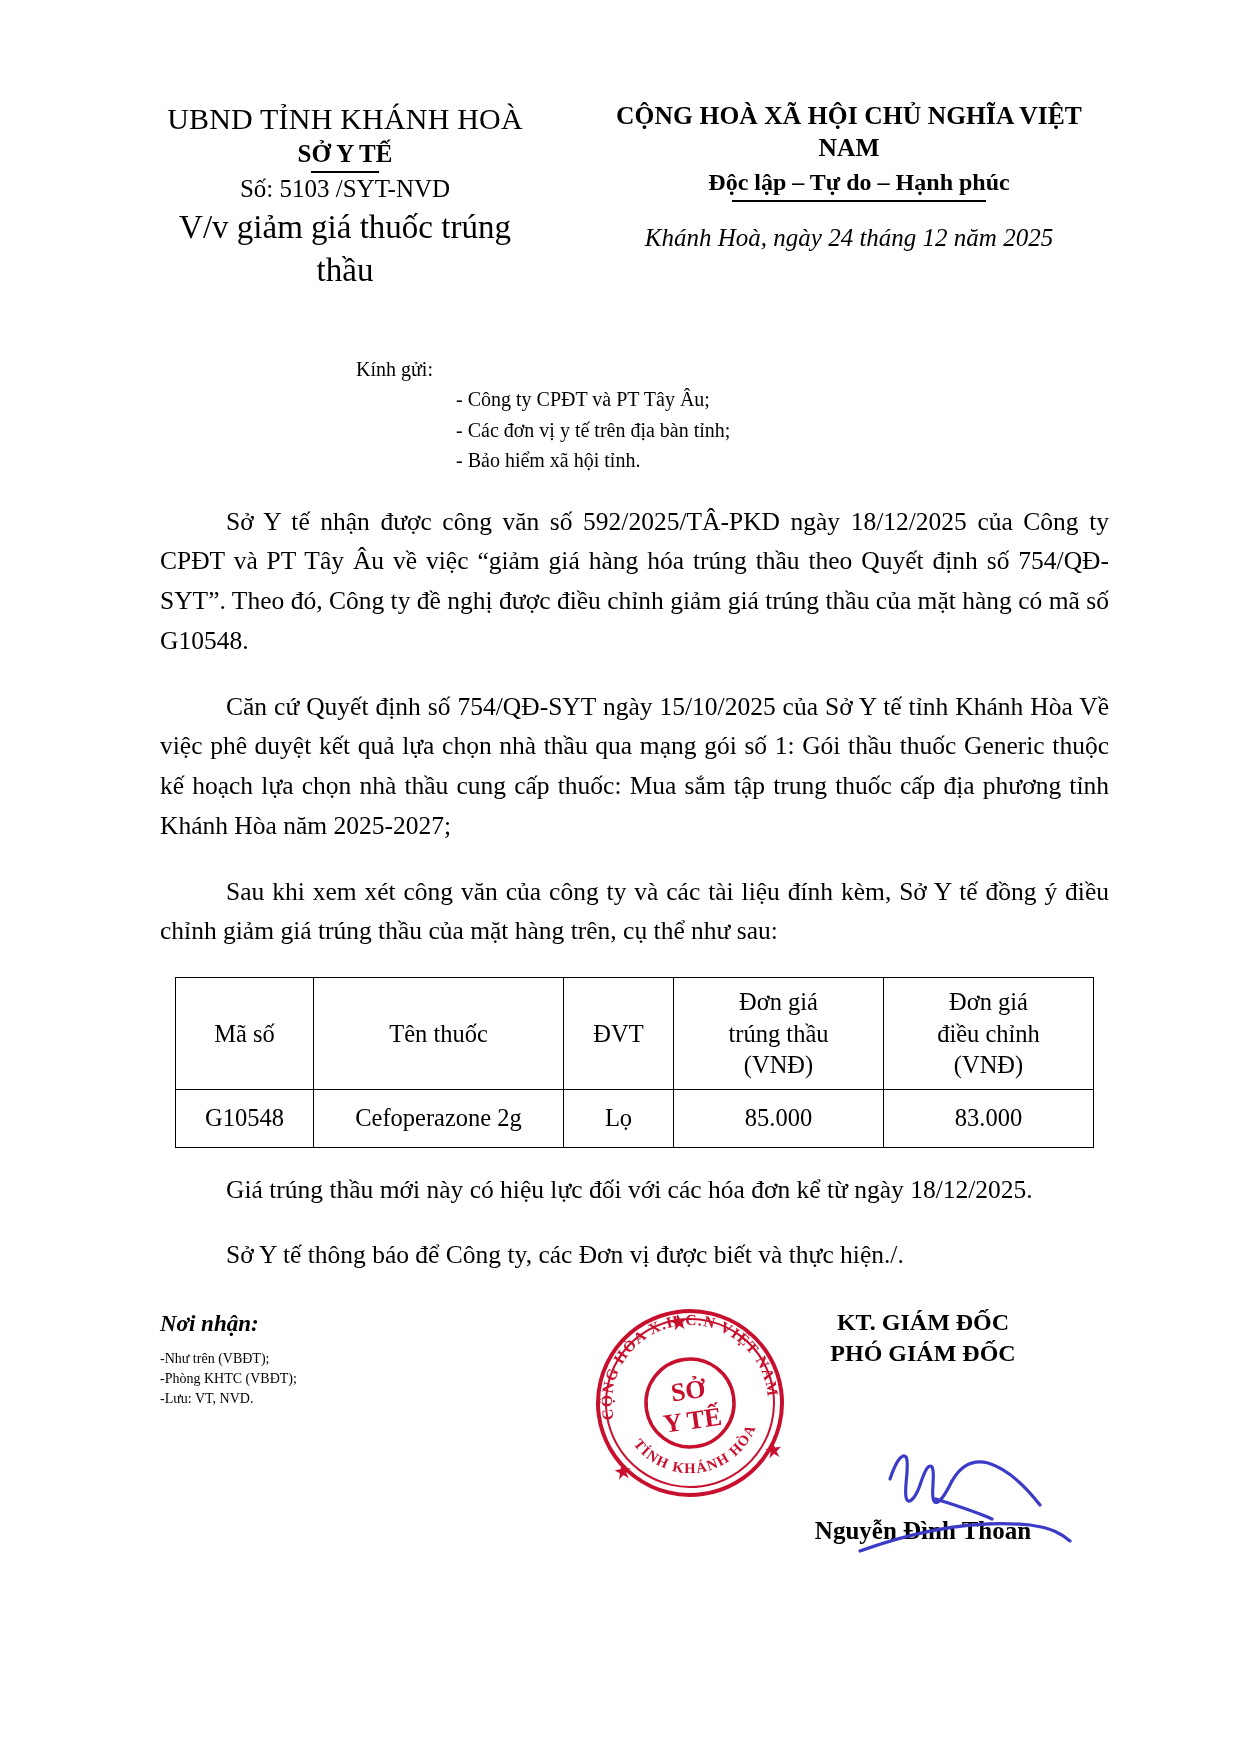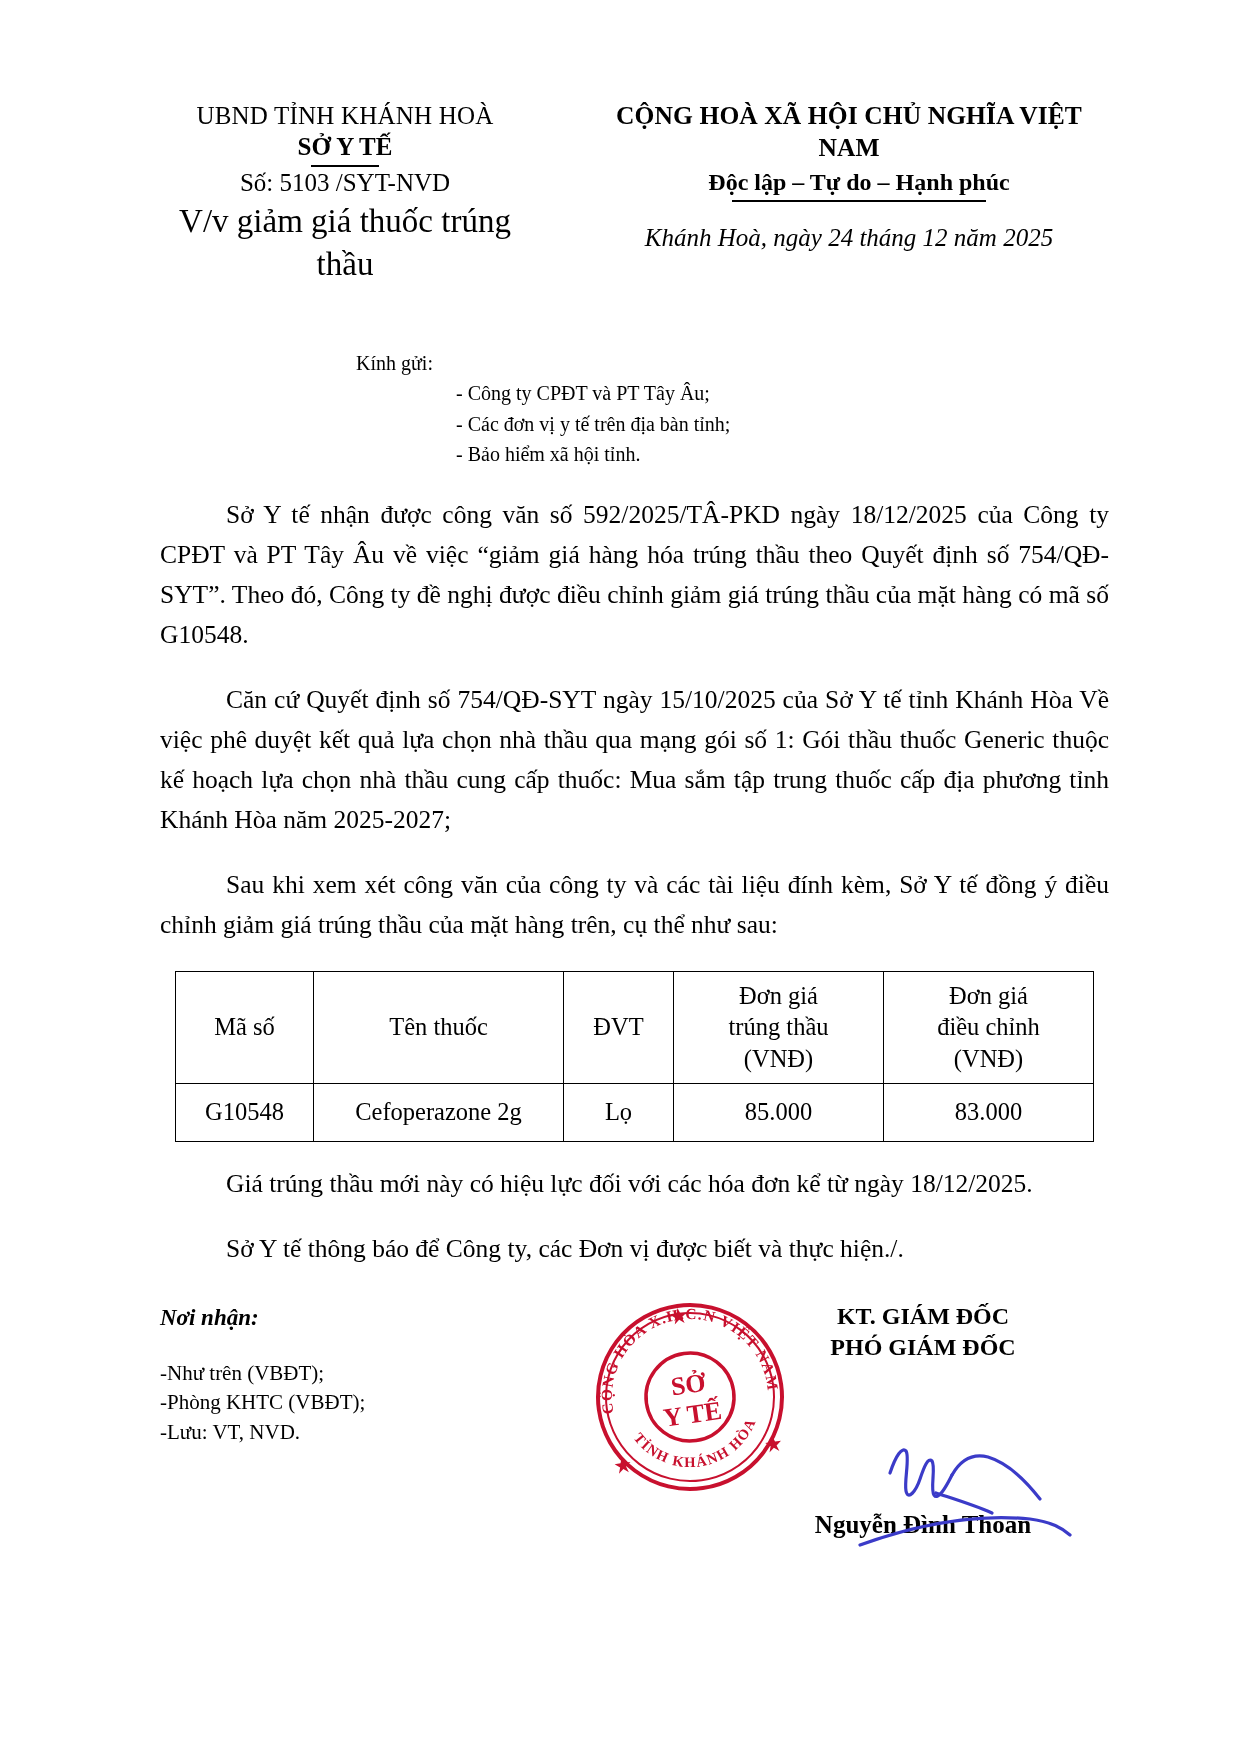--- a/index.html
+++ b/index.html
@@ -24,21 +24,21 @@
   
   .header {
     display: flex;
     align-items: flex-start;
     justify-content: space-between;
   }
   .header-left { width: 370px; text-align: center; padding-top: 4px; }
   .header-right { width: 520px; text-align: center; padding-top: 4px; }
 
   .org-name {
-    font-size: 25px;
+    font-size: 30px;
     letter-spacing: 0.2px;
     line-height: 1.25;
   }
   .org-dept {
     font-size: 25px;
     font-weight: bold;
     line-height: 1.25;
     position: relative;
     display: inline-block;
   }
@@ -148,22 +148,22 @@
     margin-top: 36px;
     position: relative;
     min-height: 300px;
   }
   .recv-title {
     font-size: 23px;
     font-weight: bold;
     font-style: italic;
   }
   .recv-list {
-    margin-top: 28px;
-    font-size: 21px;
+    margin-top: 12px;
+    font-size: 14px;
     line-height: 1.42;
   }
   .signer {
     position: absolute;
     left: 548px;
     top: -4px;
     width: 430px;
     text-align: center;
   }
   .signer-role {

